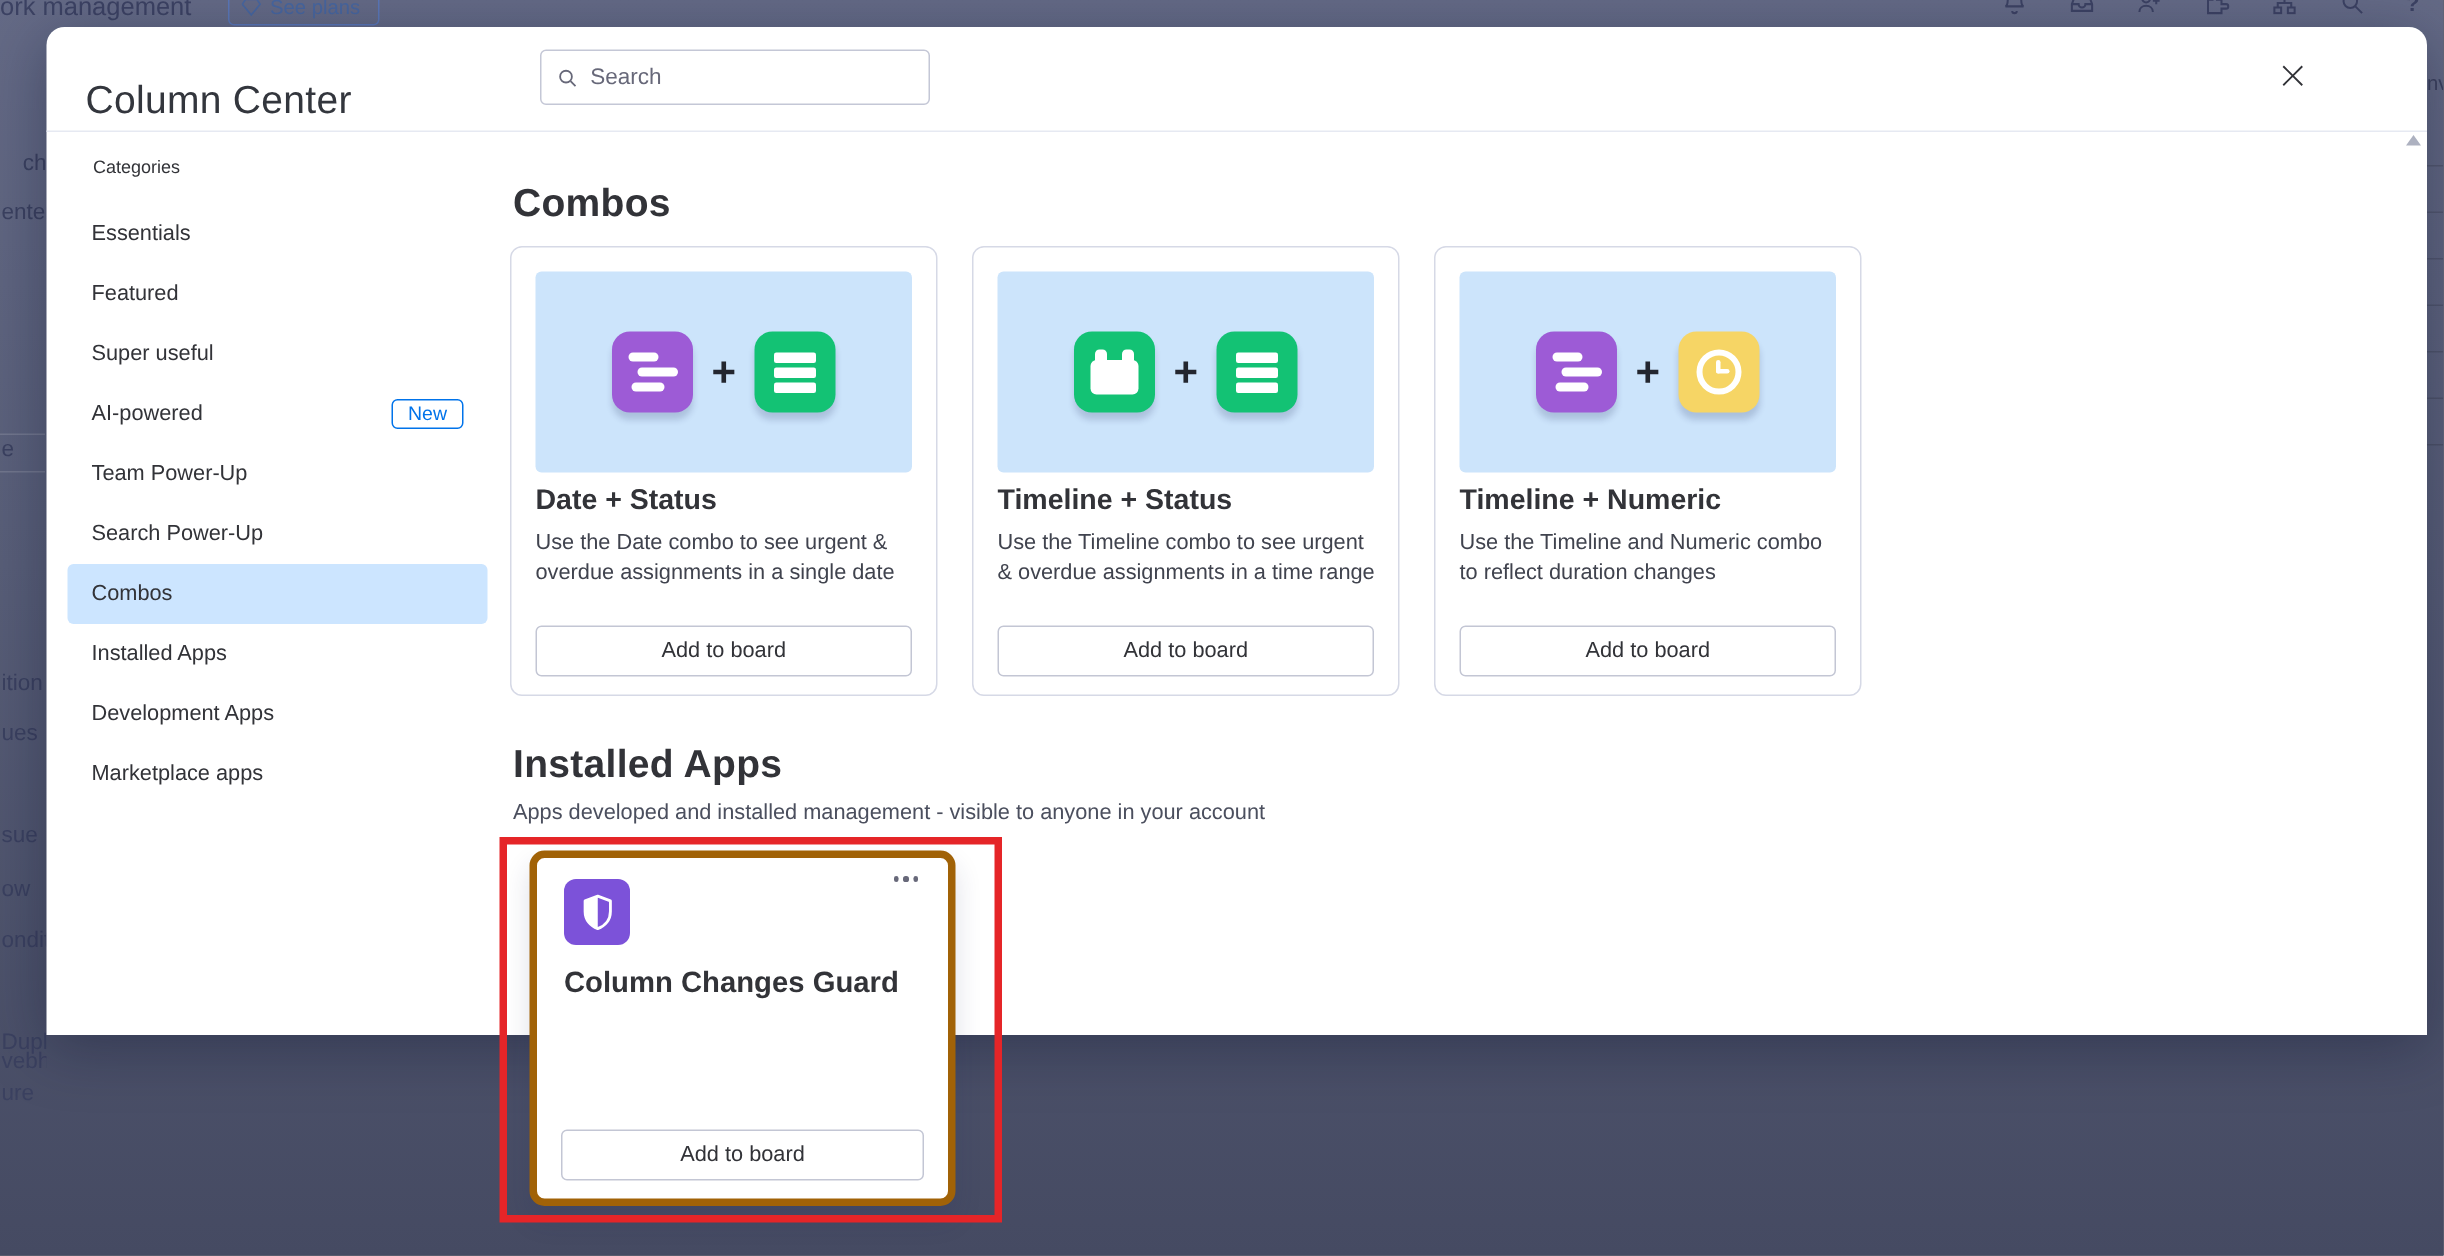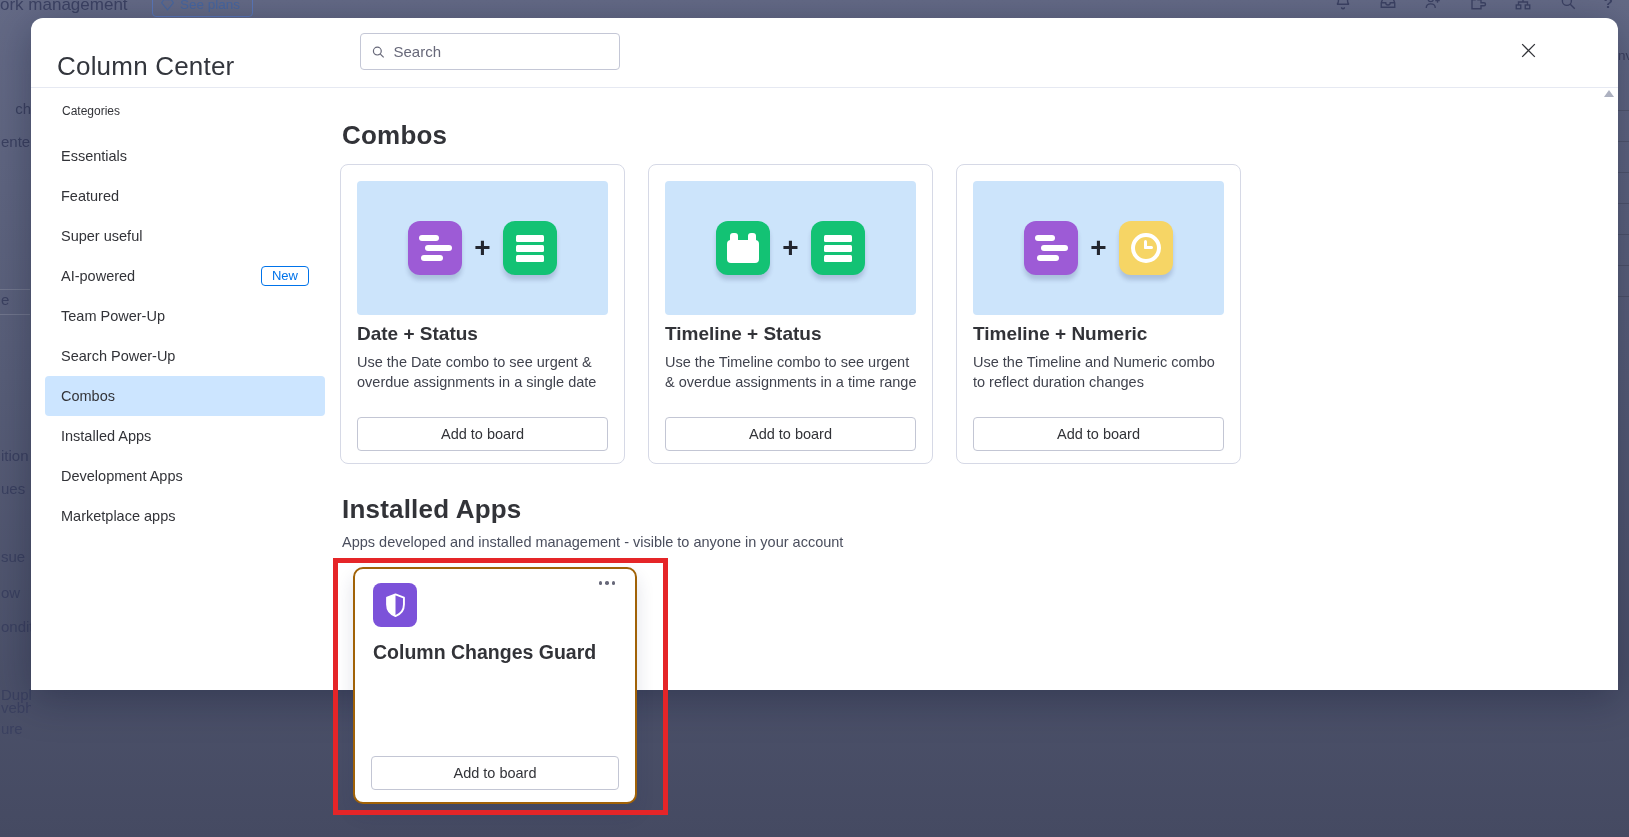--- a/index.html
+++ b/index.html
@@ -96,21 +96,21 @@
              border:1px solid #c3c6d4; border-radius:4px; font-size:14.5px; color:#323338;
              font-family:"Liberation Sans", sans-serif; cursor:pointer; }
 
   .installed-heading { position:absolute; left:311px; top:476px; font-size:26px; font-weight:600;
                        color:#323338; letter-spacing:.2px; }
   .installed-sub { position:absolute; left:311px; top:516px; font-size:14.5px; color:#4b4f5e; }
 
   .red-box { position:absolute; left:302px; top:540px; width:335px; height:257px;
              border:5px solid var(--red); z-index:5; pointer-events:none; }
   .app-card { position:absolute; left:322px; top:549px; width:284px; height:237px; background:#fff;
-              border:2px solid #a16207; border-radius:10px; box-shadow:0 10px 18px rgba(35,45,90,.14); }
+              border:5px solid #a16207; border-radius:10px; box-shadow:0 10px 18px rgba(35,45,90,.14); }
   .app-tile { position:absolute; left:18px; top:14px; width:44px; height:44px; border-radius:8px;
               background:var(--shield-purple); display:flex; align-items:center; justify-content:center; }
   .app-menu { position:absolute; right:14px; top:6px; border:none; background:none; cursor:pointer;
               display:flex; gap:3px; padding:6px; }
   .app-menu i { width:3.5px; height:3.5px; border-radius:50%; background:#676879; display:block; }
   .app-name { position:absolute; left:18px; top:72px; font-size:19.5px; font-weight:700; color:#323338; }
 </style>
 </head>
 <body>
 

